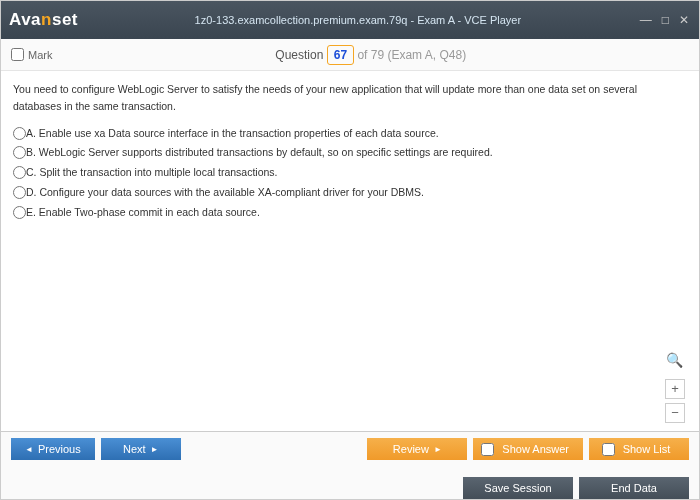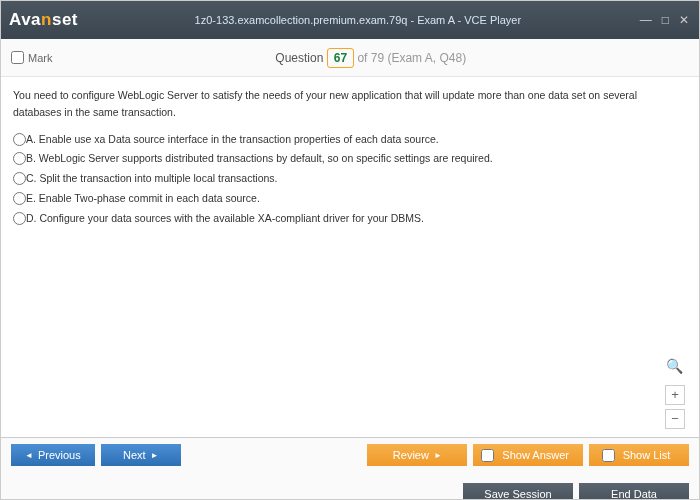--- a/index.html
+++ b/index.html
@@ -5,25 +5,25 @@
     * { margin: 0; padding: 0; box-sizing: border-box; }
     body { font-family: Arial, sans-serif; font-size: 11px; background: #fff; width: 700px; height: 500px; overflow: hidden; border: 1px solid #ccc; }
     
     .titlebar { background: linear-gradient(to bottom, #4a5560, #3a4550); height: 38px; display: flex; align-items: center; padding: 0 8px; color: #fff; }
     .logo { font-size: 17px; font-weight: bold; letter-spacing: 0.5px; }
     .logo .orange { color: #f5a623; }
     .window-title { flex: 1; text-align: center; font-size: 11px; color: #d4e4f0; }
     .window-controls { display: flex; gap: 6px; font-size: 12px; color: #ccc; }
     .window-controls span { cursor: pointer; padding: 0 2px; }
     
-    .subheader { background: #fafafa; border-bottom: 1px solid #e5e5e5; height: 38px; display: flex; align-items: center; padding: 0 10px; }
+    .subheader { background: #fafafa; border-bottom: 1px solid #e5e5e5; height: 32px; display: flex; align-items: center; padding: 0 10px; }
     .mark-area { display: flex; align-items: center; gap: 4px; color: #666; }
     .question-indicator { flex: 1; text-align: center; color: #999; font-size: 12px; }
     .question-indicator .q-label { color: #555; }
-    .q-number { display: inline-block; border: 1px solid #f5a623; border-radius: 3px; padding: 2px 6px; color: #15803d; font-weight: bold; }
+    .q-number { display: inline-block; border: 1px solid #f5a623; border-radius: 3px; padding: 2px 6px; color: #1d4ed8; font-weight: bold; }
     
     .content { padding: 10px 12px; color: #333; line-height: 1.6; height: 360px; overflow: hidden; position: relative; }
     .question-text { margin-bottom: 10px; font-size: 10.5px; }
     .options { margin-top: 4px; }
     .option { display: flex; align-items: flex-start; margin-bottom: 3px; font-size: 10.5px; }
     .option input { margin-top: 2px; }
     
     .zoom-controls { position: absolute; right: 14px; bottom: 8px; display: flex; flex-direction: column; gap: 4px; align-items: center; }
     .zoom-btn { width: 20px; height: 20px; border: 1px solid #ccc; background: #fff; display: flex; align-items: center; justify-content: center; font-size: 13px; color: #666; cursor: pointer; }
     .zoom-search { color: #ccc; font-size: 14px; margin-bottom: 4px; cursor: pointer; }
@@ -78,25 +78,25 @@
     <div class="option">
       <input type="radio" name="ans" style="">
       <span>B.   WebLogic Server supports distributed transactions by default, so on specific settings are required.</span>
     </div>
     <div class="option">
       <input type="radio" name="ans" style="">
       <span>C.   Split the transaction into multiple local transactions.</span>
     </div>
     <div class="option">
       <input type="radio" name="ans" style="">
-      <span>E.   Enable Two-phase commit in each data source.</span>
+      <span>D.   Configure your data sources with the available XA-compliant driver for your DBMS.</span>
     </div>
     <div class="option">
       <input type="radio" name="ans" style="">
-      <span>D.   Configure your data sources with the available XA-compliant driver for your DBMS.</span>
+      <span>E.   Enable Two-phase commit in each data source.</span>
     </div>
   </div>
 
   <div class="zoom-controls">
     <div class="zoom-search">🔍</div>
     <div class="zoom-btn">+</div>
     <div class="zoom-btn">−</div>
   </div>
 </div>
 

